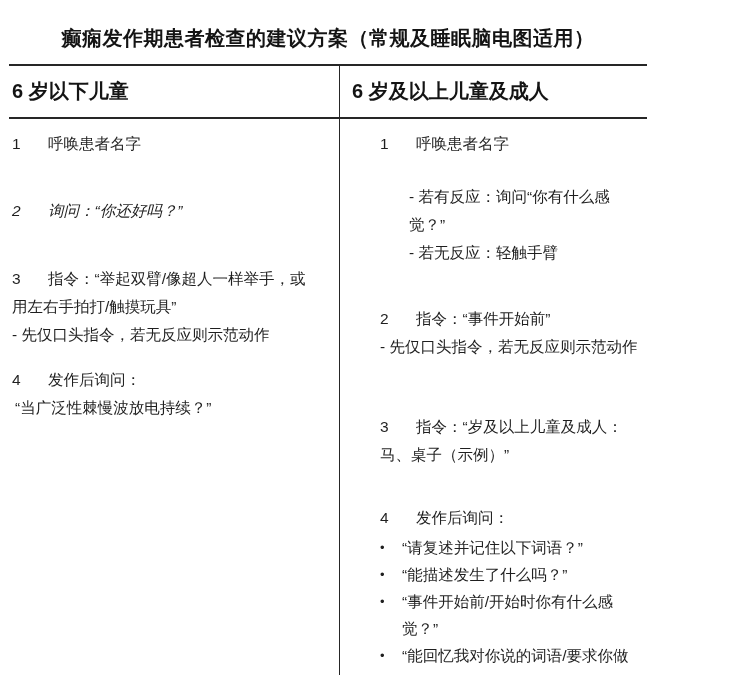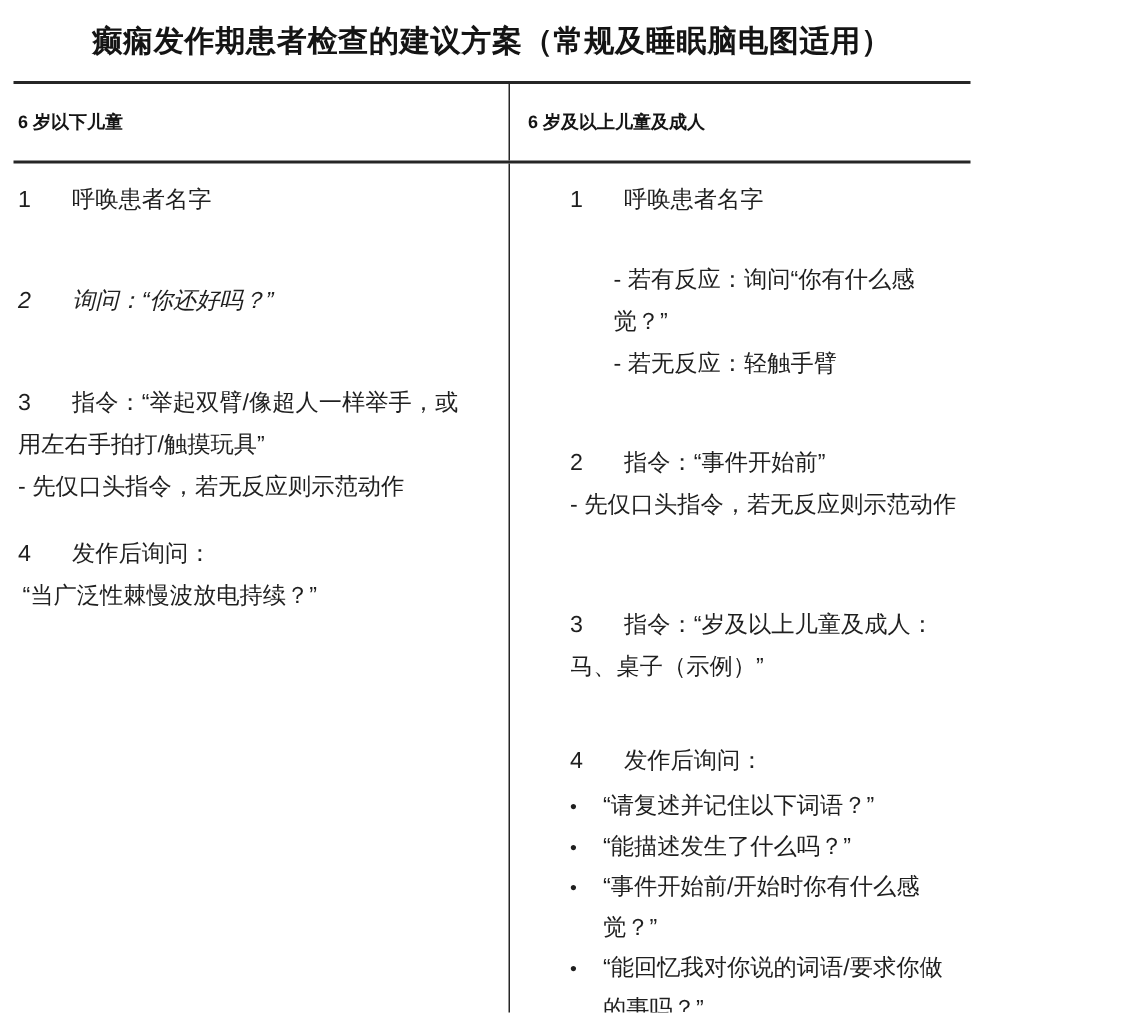--- a/index.html
+++ b/index.html
@@ -8,42 +8,42 @@
     width: 755px;
     height: 675px;
     font-family: "Liberation Sans", "DejaVu Sans", sans-serif;
     color: #1f1f1f;
     overflow: hidden;
   }
   .page {
     width: 656px;
     height: 675px;
     background: #ffffff;
-    padding: 2px 9px;
+    padding: 12px 9px;
   }
   .doc-title {
     padding-top: 13px;
     height: 52px;
     text-align: center;
     font-size: 20px;
     font-weight: 700;
     line-height: 26px;
     color: #141414;
     letter-spacing: 0.5px;
     white-space: nowrap;
   }
   .tbl {
     border-top: 2px solid #262626;
   }
   .header-row {
     display: flex;
     border-bottom: 2px solid #262626;
   }
   .hcell {
-    font-size: 12px;
+    font-size: 20px;
     font-weight: 700;
     line-height: 17px;
     padding: 17px 6px 17px 3px;
     color: #141414;
   }
   .hcell.left {
     width: 331px;
     flex: none;
     border-right: 1px solid #262626;
   }

